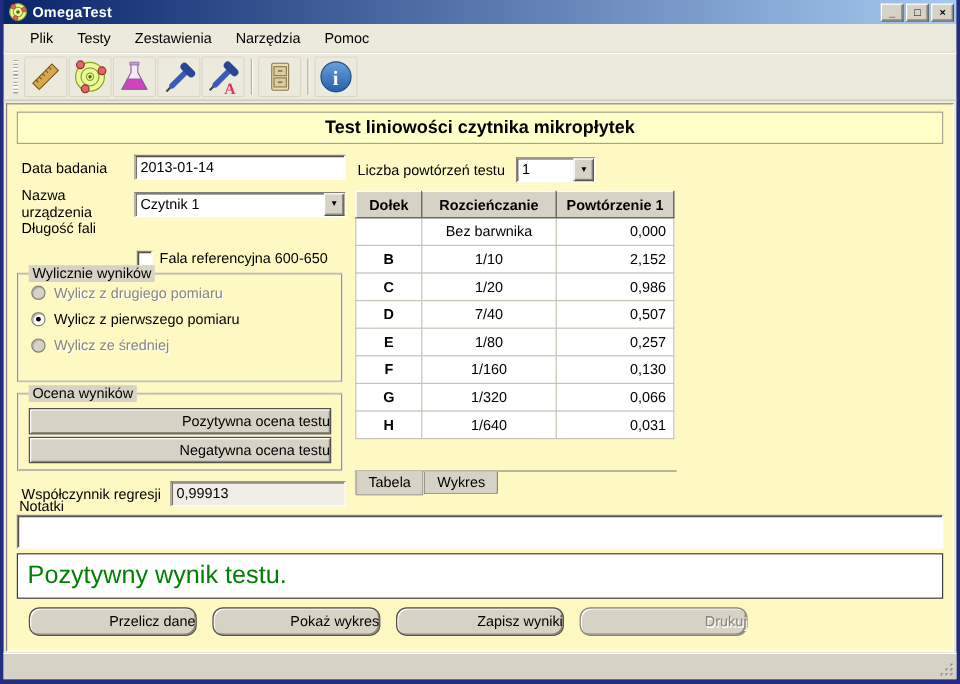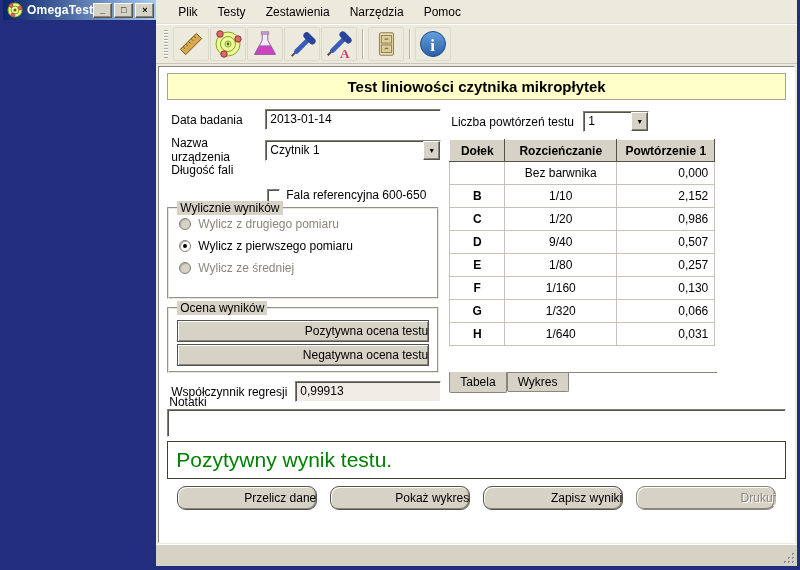--- a/index.html
+++ b/index.html
@@ -1,20 +1,20 @@
 <!DOCTYPE html>
 <html><head>
 <meta charset="utf-8">
 <style>
   * { margin:0; padding:0; box-sizing:border-box; }
   html,body { width:800px; height:570px; overflow:hidden; }
   body { font-family:"Liberation Sans", sans-serif; font-size:12px; color:#000; }
 
   .window { width:800px; height:570px; background:#232d7e; padding:0 3px 4px 3px;
-            display:flex; flex-direction:row; }
+            display:flex; flex-direction:column; }
 
   
   .titlebar { height:20px; background:linear-gradient(to right,#0a246a,#a6caf0);
               display:flex; align-items:center; padding:0 2px; flex:0 0 auto; }
   .titlebar .appicon { width:16px; height:16px; margin:0 4px 0 2px; flex:0 0 auto; }
   .titlebar .title { color:#fff; font-weight:bold; font-size:12px; letter-spacing:.2px; }
   .winbtns { margin-left:auto; display:flex; gap:2px; }
   .winbtn { width:19px; height:15px; background:#d6d2c6; border:1px solid;
             border-color:#fff #55514b #55514b #fff; box-shadow:inset -1px -1px 0 #8a867e;
             font-size:9px; line-height:12px; text-align:center; font-weight:bold; }
@@ -28,21 +28,21 @@
 
   .toolbar { height:40px; display:flex; align-items:center; padding:2px 2px 2px 8px;
              border-bottom:1px solid #c9c5b8; box-shadow:inset 0 1px 0 #fff; flex:0 0 auto; }
   .tool-grip { width:4px; height:28px; margin-right:5px;
                background:repeating-linear-gradient(to bottom,#aaa 0 1px,#fff 1px 2px,transparent 2px 3px); }
   .toolbtn { width:36px; height:34px; display:flex; align-items:center; justify-content:center;
              border:1px solid #dcd9cc; border-radius:2px; background:transparent; margin-right:1px; }
   .tool-sep { width:2px; height:30px; margin:0 4px; border-left:1px solid #b5b1a4; border-right:1px solid #fbf9f2; }
 
   
-  .mainpanel { flex:1; margin:2px 2px 0 2px; background:#ffffff; position:relative;
+  .mainpanel { flex:1; margin:2px 2px 0 2px; background:#fef9c3; position:relative;
                border:1px solid; border-color:#8a867e #fff #fff #8a867e; min-height:0; }
 
   .banner { position:absolute; left:8px; right:8px; top:6px; height:27px; background:#ffffc8;
             border:1px solid #a8a494; display:flex; align-items:center; justify-content:center;
             font-weight:bold; font-size:15px; }
 
   .sunken { background:#fff; border:1px solid; border-color:#848078 #fff #fff #848078;
             box-shadow:inset 1px 1px 0 #55514b; }
   .field { height:21px; font-size:12px; padding:2px 4px; font-family:"Liberation Sans",sans-serif; }
 
@@ -299,21 +299,21 @@
             <td class="dil">1/10</td>
             <td class="val">2,152</td>
           </tr>
           <tr>
             <td class="well">C</td>
             <td class="dil">1/20</td>
             <td class="val">0,986</td>
           </tr>
           <tr>
             <td class="well">D</td>
-            <td class="dil">9/40</td>
+            <td class="dil">7/40</td>
             <td class="val">0,507</td>
           </tr>
           <tr>
             <td class="well">E</td>
             <td class="dil">1/80</td>
             <td class="val">0,257</td>
           </tr>
           <tr>
             <td class="well">F</td>
             <td class="dil">1/160</td>

